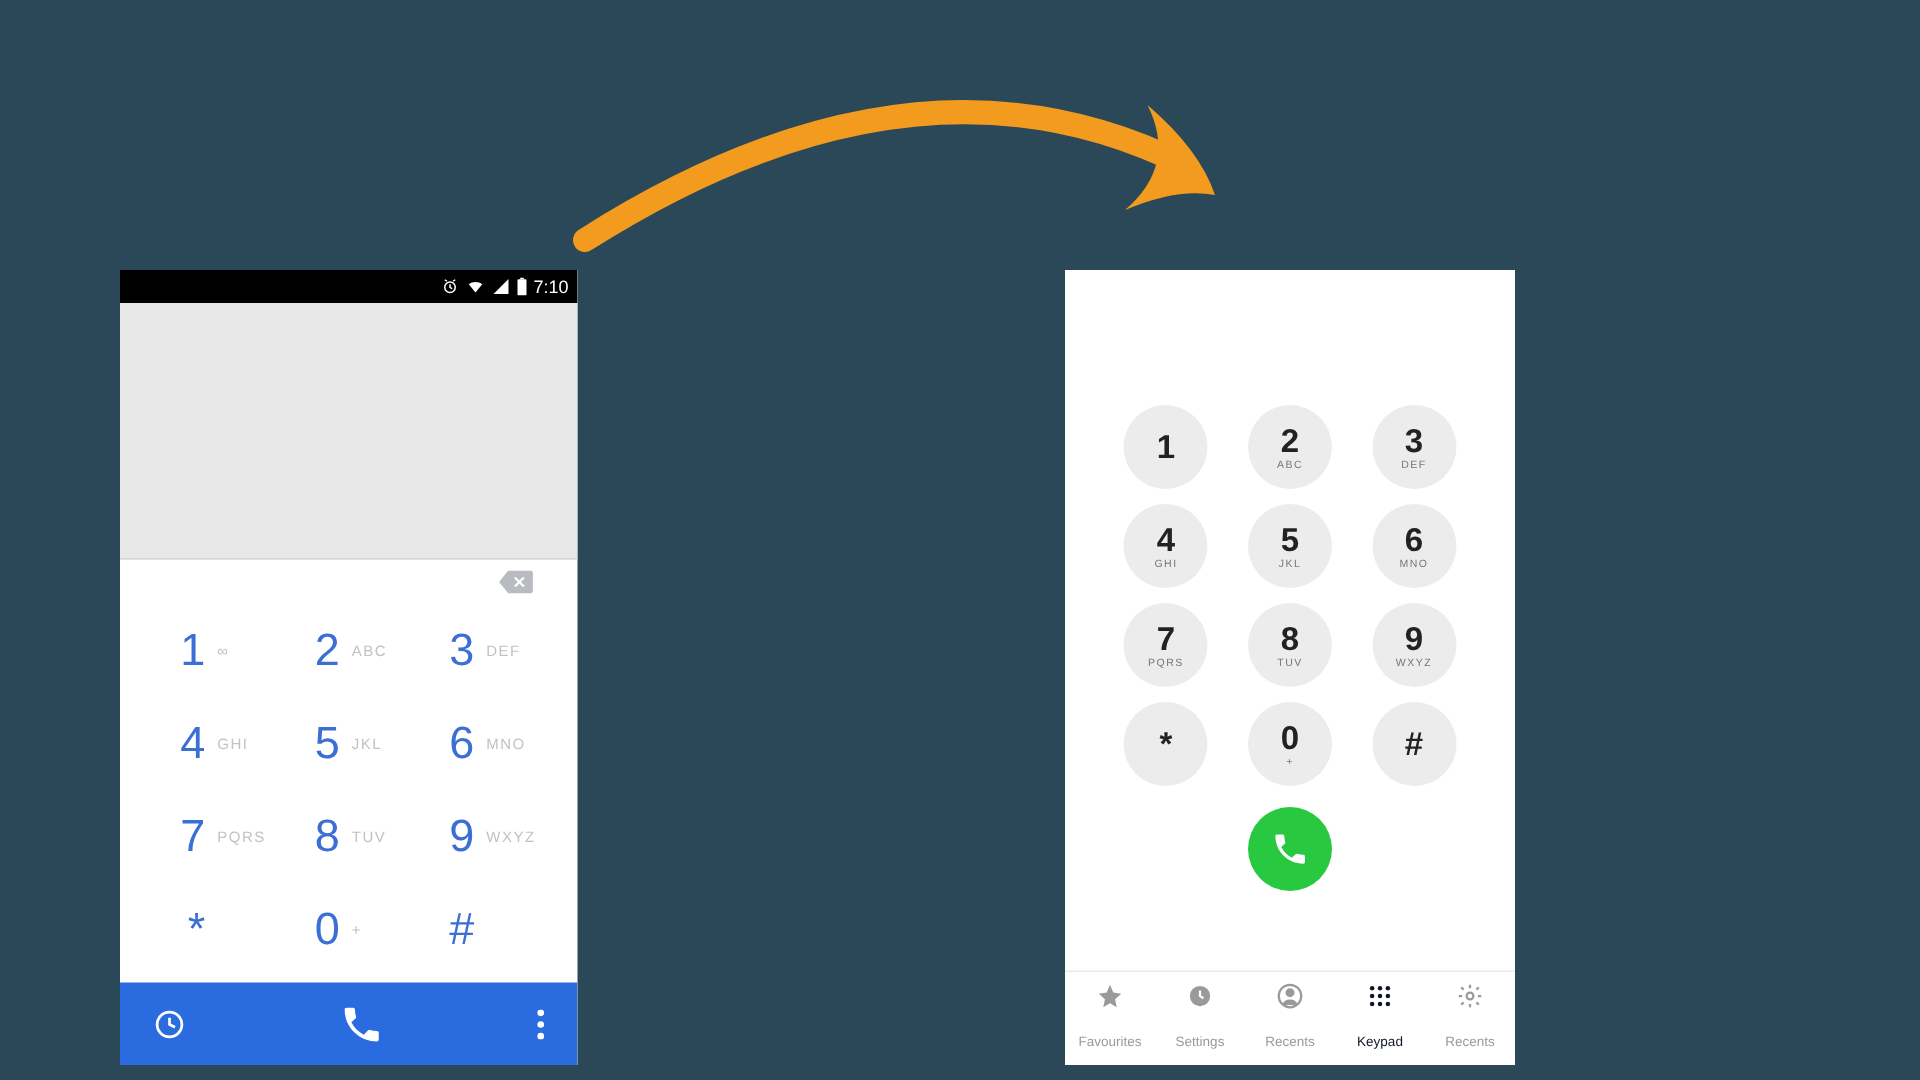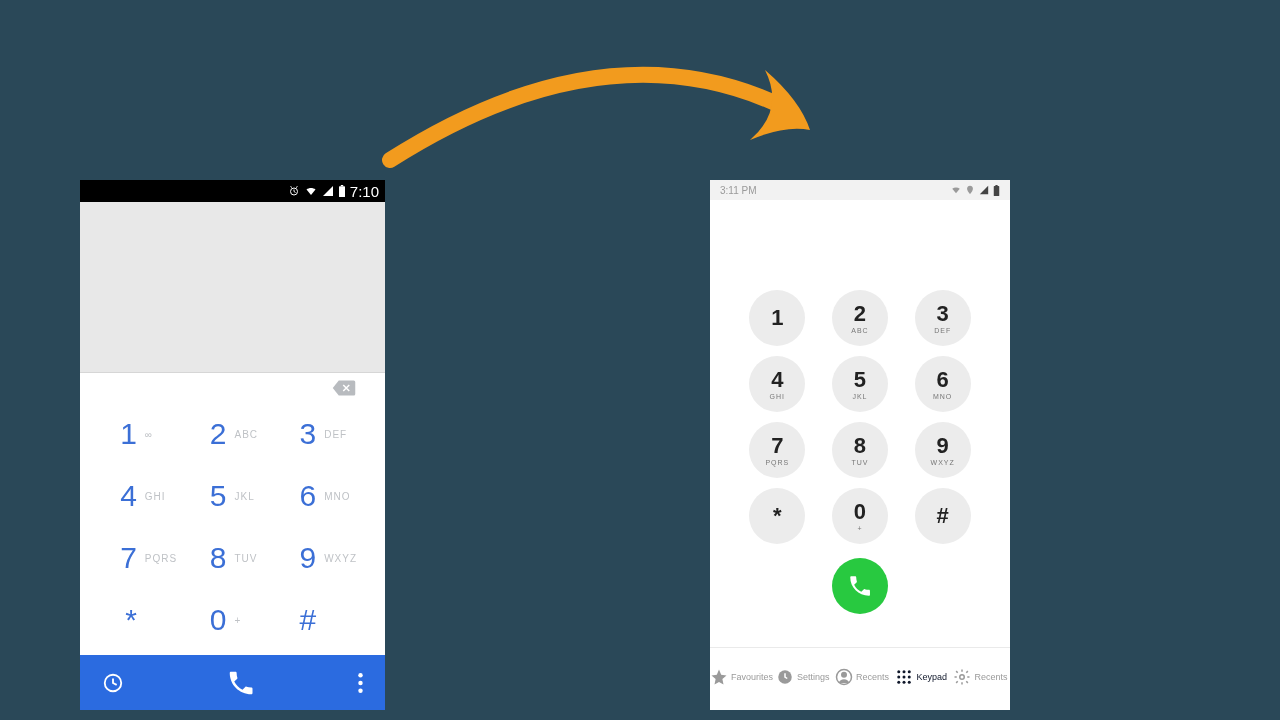--- a/index.html
+++ b/index.html
@@ -7,21 +7,21 @@
 
   
   .arrow{position:absolute;left:370px;top:40px;width:480px;height:140px}
 
   
   .phone{position:absolute;background:#fff;overflow:hidden}
   .phone-left{left:80px;top:180px;width:305px;height:530px}
   .phone-right{left:710px;top:180px;width:300px;height:530px}
 
   
-  .l-status{height:22px;background:#000;color:#fff;font-size:15px;display:flex;align-items:center;justify-content:flex-end;padding:0 6px;gap:4px}
+  .l-status{height:22px;background:#000;color:#fff;font-size:12px;display:flex;align-items:center;justify-content:flex-end;padding:0 6px;gap:4px}
   .l-status .ico{display:inline-flex;align-items:center}
   .l-display{height:170px;background:#e8e8e8;border-bottom:1px solid #d6d6d6}
   .l-back{height:30px;display:flex;align-items:center;justify-content:flex-end;padding:0 28px}
   .l-pad{display:grid;grid-template-columns:repeat(3,1fr);padding:0 18px}
   .l-key{height:62px;display:flex;align-items:center;justify-content:center;gap:8px;cursor:pointer}
   .l-key .d{color:#3b6fd6;font-size:30px;font-weight:300;width:30px;text-align:right}
   .l-key .t{color:#bfc2c6;font-size:10px;letter-spacing:1px;width:34px;text-align:left}
   .l-bottom{position:absolute;left:0;right:0;bottom:0;height:55px;background:#2b6be0;display:flex;align-items:center;justify-content:space-between;padding:0 22px}
   .l-call{width:50px;height:50px;display:flex;align-items:center;justify-content:center}
 
@@ -29,21 +29,21 @@
   .r-status{height:20px;background:#f2f2f2;color:#9a9a9a;font-size:10px;display:flex;align-items:center;justify-content:space-between;padding:0 10px}
   .r-status .ricons{display:flex;gap:4px;align-items:center}
   .r-pad{display:grid;grid-template-columns:repeat(3,1fr);row-gap:10px;column-gap:0;padding:90px 26px 8px}
   .r-key{display:flex;align-items:center;justify-content:center}
   .r-key .circle{width:56px;height:56px;border-radius:50%;background:#ececec;display:flex;flex-direction:column;align-items:center;justify-content:center;cursor:pointer}
   .r-key .d{color:#222;font-size:22px;font-weight:600;line-height:1}
   .r-key .t{color:#777;font-size:7px;letter-spacing:1px;margin-top:2px}
   .r-call{display:flex;justify-content:center;margin-top:6px}
   .r-call .btn{width:56px;height:56px;border-radius:50%;background:#28c940;display:flex;align-items:center;justify-content:center;cursor:pointer}
   .r-nav{position:absolute;left:0;right:0;bottom:4px;height:58px;display:flex;border-top:1px solid #eaeaea}
-  .r-nav .item{flex:1;display:flex;flex-direction:row;align-items:center;justify-content:center;gap:3px;cursor:pointer;color:#9a9a9a}
+  .r-nav .item{flex:1;display:flex;flex-direction:column;align-items:center;justify-content:center;gap:16px;cursor:pointer;color:#9a9a9a}
   .r-nav .item.active{color:#0f172a}
   .r-nav .lbl{font-size:9px}
   .r-nav svg{width:18px;height:18px}
 
   svg{display:block}
 </style>
 </head>
 <body>
 
 <div class="canvas">
@@ -155,46 +155,20 @@
           <svg width="5" height="20" viewBox="0 0 4 18" fill="white">
             <circle cx="2" cy="2" r="2"></circle>
             <circle cx="2" cy="9" r="2"></circle>
             <circle cx="2" cy="16" r="2"></circle>
           </svg>
         </span>
     </div>
   </div>
 
   <div class="phone phone-right">
-    <div class="r-status">
-      <span>3:11 PM</span>
-      <span class="ricons">
-        <span>
-            <svg width="10" height="10" viewBox="0 0 24 24" fill="#9a9a9a">
-              <path d="M12 20l9-11c-5-4-13-4-18 0l9 11z"></path>
-            </svg>
-          </span>
-        <span>
-            <svg width="10" height="10" viewBox="0 0 24 24" fill="#9a9a9a">
-              <path d="M12 2C8 2 5 5 5 9c0 5 7 13 7 13s7-8 7-13c0-4-3-7-7-7z"></path>
-            </svg>
-          </span>
-        <span>
-            <svg width="10" height="10" viewBox="0 0 24 24" fill="#444">
-              <path d="M2 22L22 2v20H2z"></path>
-            </svg>
-          </span>
-        <span>
-            <svg width="7" height="11" viewBox="0 0 12 20" fill="#444">
-              <rect x="1" y="2" width="10" height="18" rx="1"></rect>
-              <rect x="4" y="0" width="4" height="2"></rect>
-            </svg>
-          </span>
-      </span>
-    </div>
     <div class="r-pad" id="rpad">
         <div class="r-key">
           <div class="circle">
             <span class="d">1</span>
           </div>
         </div>
         <div class="r-key">
           <div class="circle">
             <span class="d">2</span>
             <span class="t">ABC</span>

